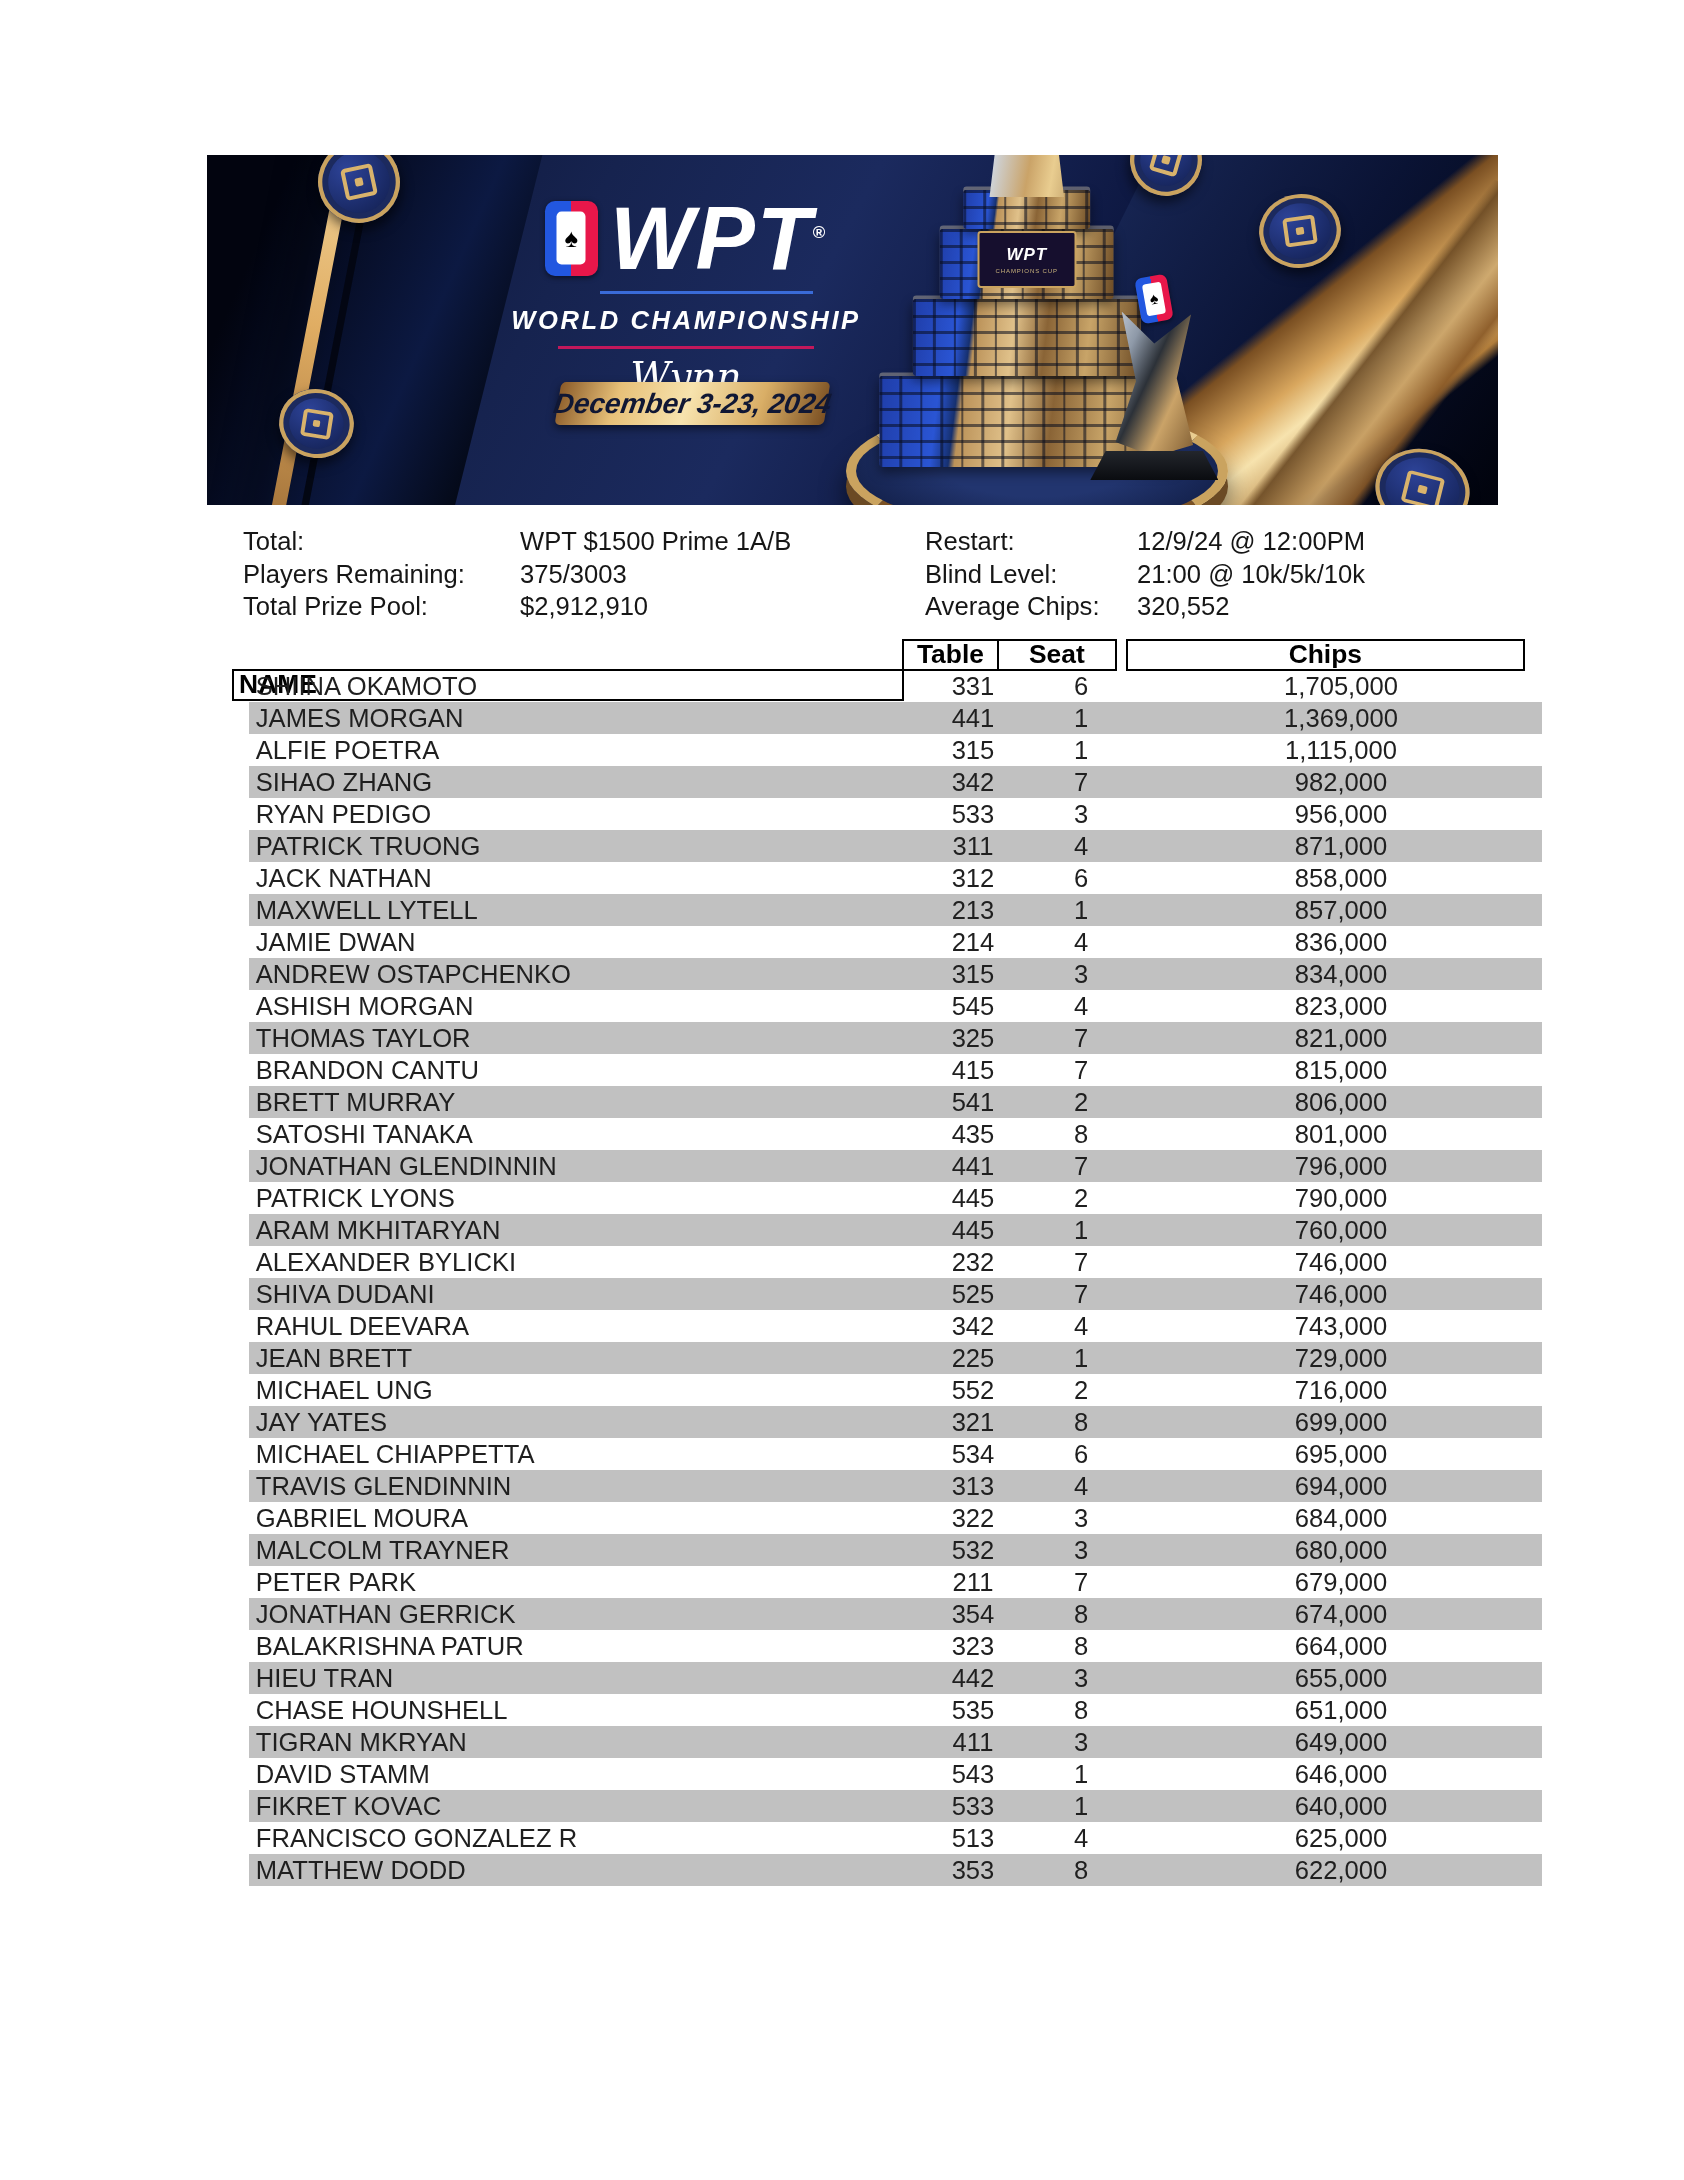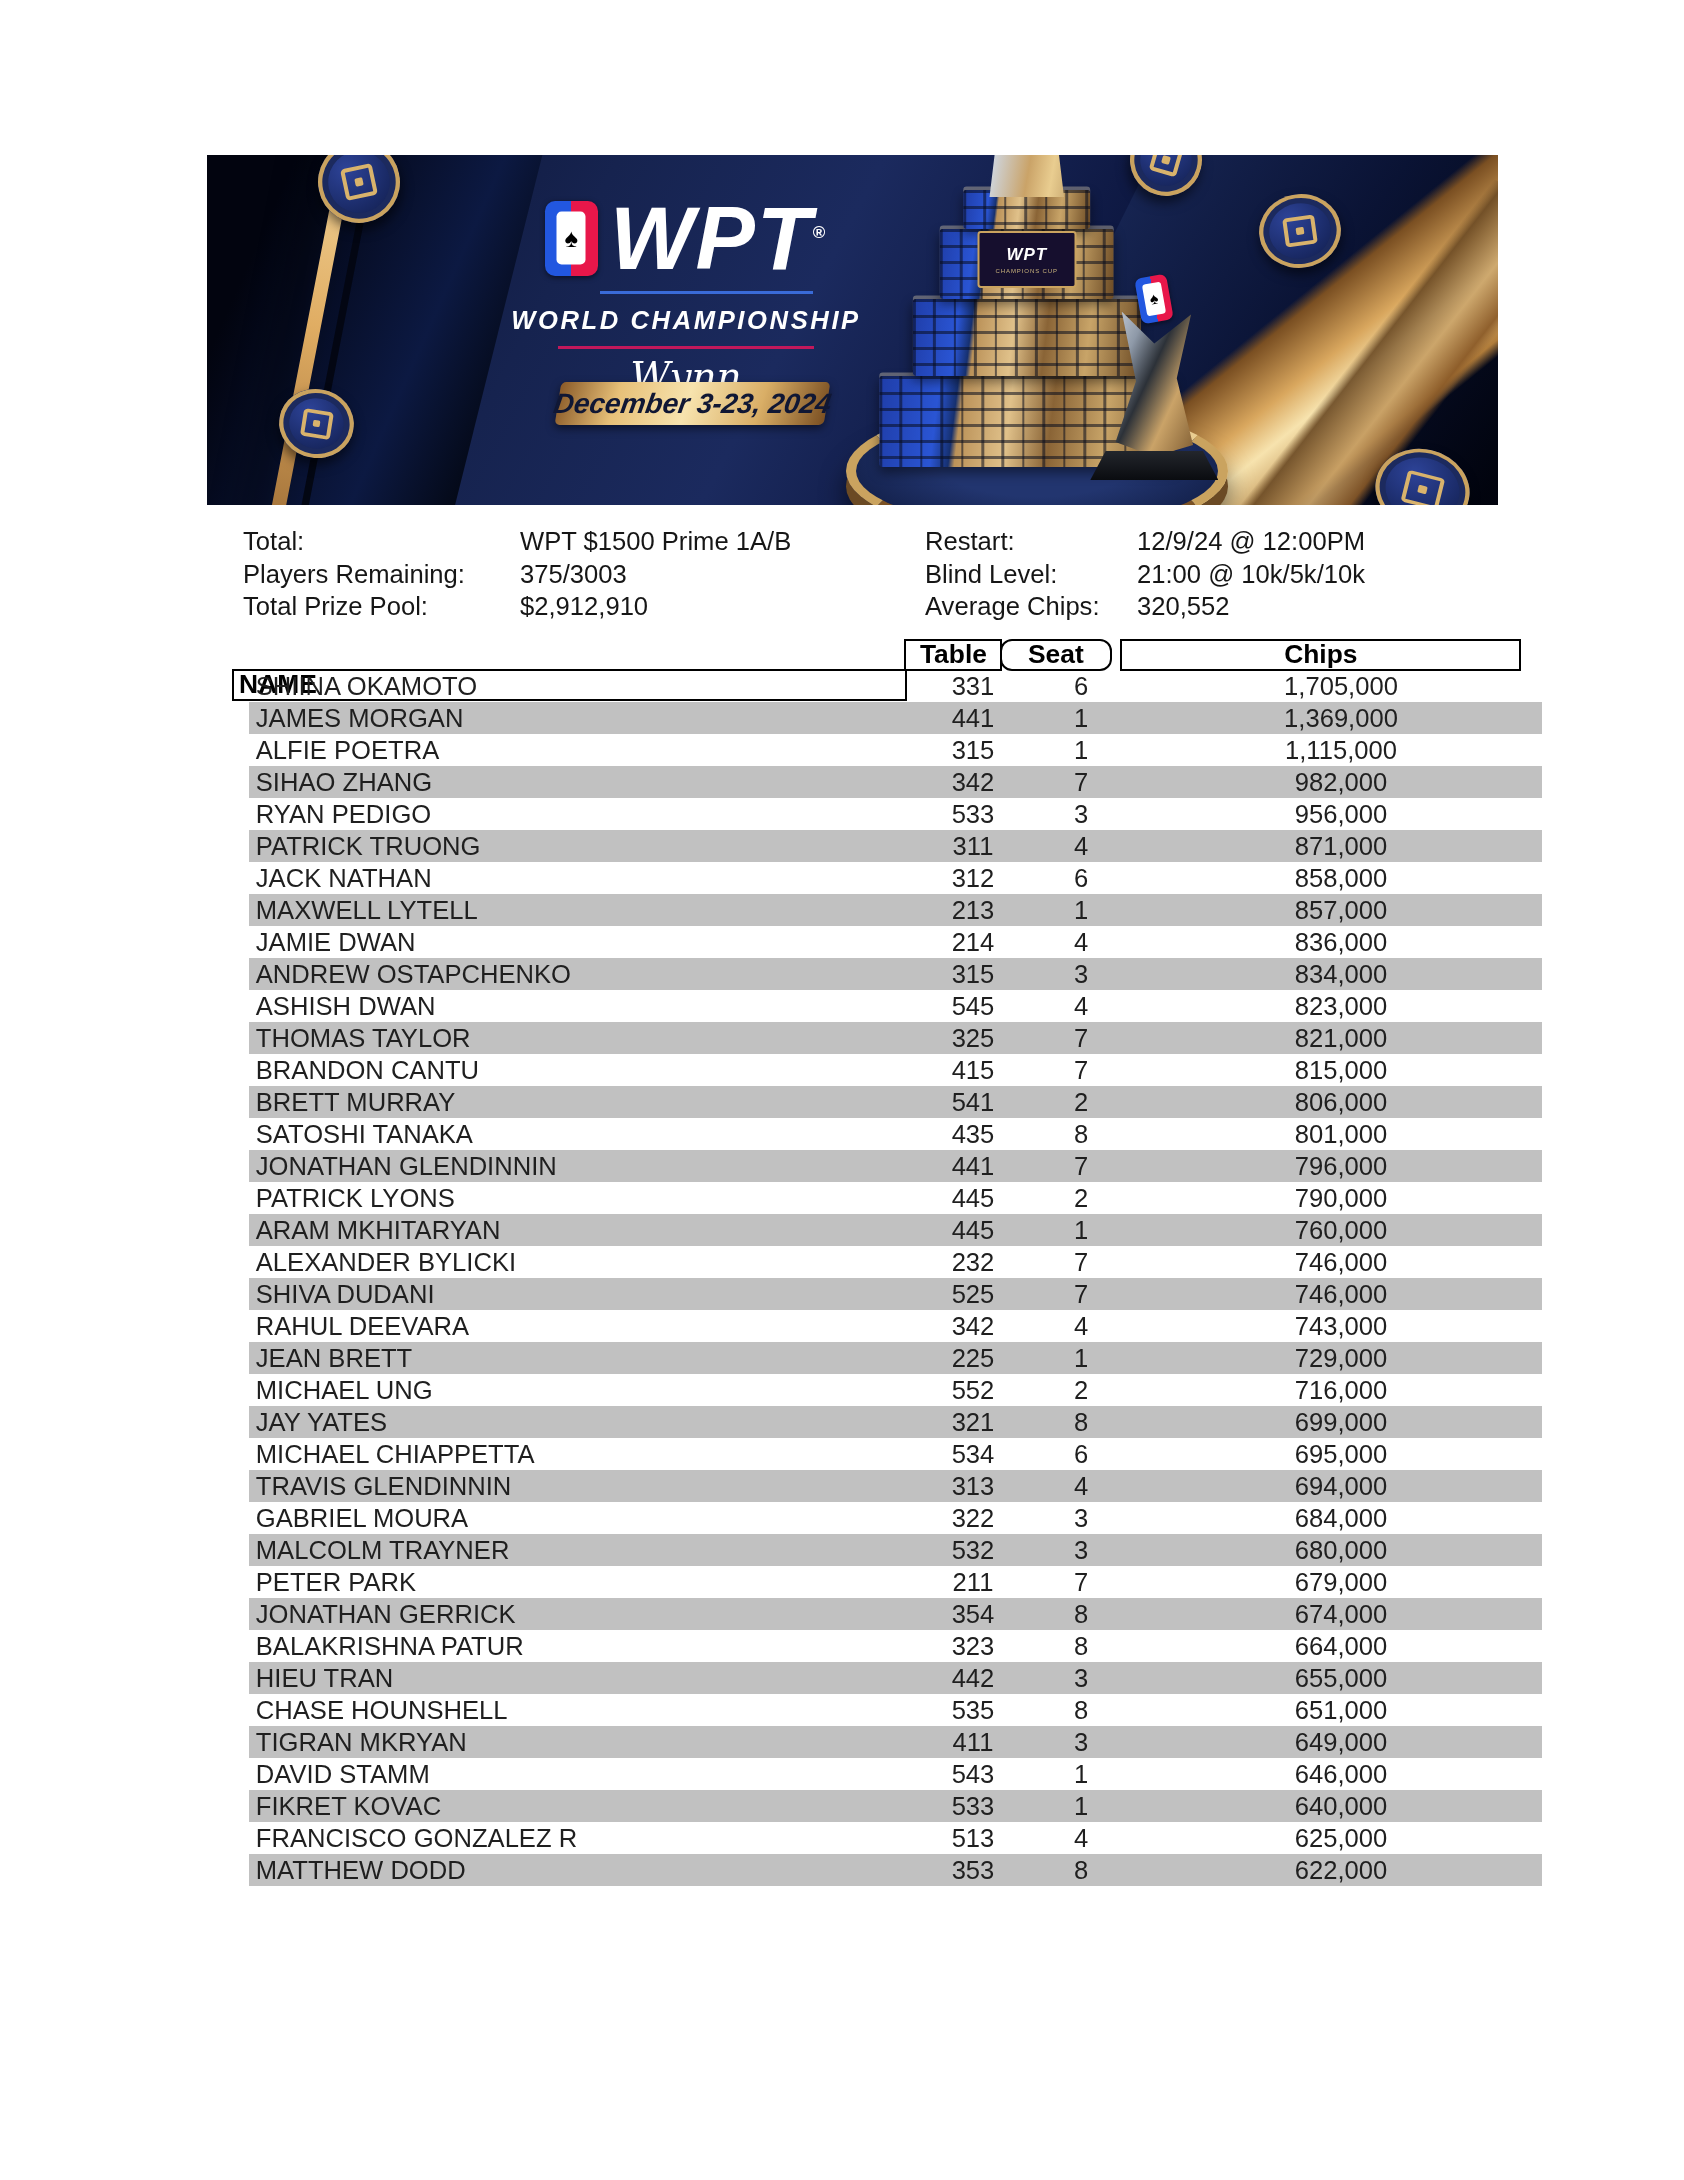--- a/index.html
+++ b/index.html
@@ -158,21 +158,21 @@
   .roster-header{
     position:absolute;left:232px;top:639px;width:1293px;height:31.5px;
     display:flex;box-sizing:border-box;font-weight:bold;font-size:26.4px;color:#000;
   }
   .hcell{
     border:2.6px solid #000;box-sizing:border-box;height:31.5px;
     display:flex;align-items:center;background:#fff;
   }
   .hcell.name{width:675px;justify-content:flex-start;padding-left:5.1px;margin-top:30px;}
   .hcell.table{width:98px;justify-content:center;margin-left:-2.6px;}
-  .hcell.seat{width:112px;justify-content:center;margin-left:-2.6px;border-radius:12px;}
+  .hcell.seat{width:121px;justify-content:center;margin-left:-2.6px;}
   .hcell.chips{width:401px;justify-content:center;margin-left:8.5px;}
   .roster-body{position:absolute;left:249px;top:670px;width:1293px;}
   .row{
     display:grid;grid-template-columns:675px 98px 118px 402px;
     height:32px;line-height:32px;font-size:25.6px;color:#1f1f1f;
   }
   .row.alt{background:#c1c1c1;}
   .cell-name{padding-left:6.8px;overflow:hidden;white-space:nowrap;}
   .cell-table,.cell-seat,.cell-chips{text-align:center;}
 </style>
@@ -306,21 +306,21 @@
       <div class="cell-seat">4</div>
       <div class="cell-chips">836,000</div>
     </div>
     <div class="row alt">
       <div class="cell-name">ANDREW OSTAPCHENKO</div>
       <div class="cell-table">315</div>
       <div class="cell-seat">3</div>
       <div class="cell-chips">834,000</div>
     </div>
     <div class="row">
-      <div class="cell-name">ASHISH DWAN</div>
+      <div class="cell-name">ASHISH MORGAN</div>
       <div class="cell-table">545</div>
       <div class="cell-seat">4</div>
       <div class="cell-chips">823,000</div>
     </div>
     <div class="row alt">
       <div class="cell-name">THOMAS TAYLOR</div>
       <div class="cell-table">325</div>
       <div class="cell-seat">7</div>
       <div class="cell-chips">821,000</div>
     </div>

